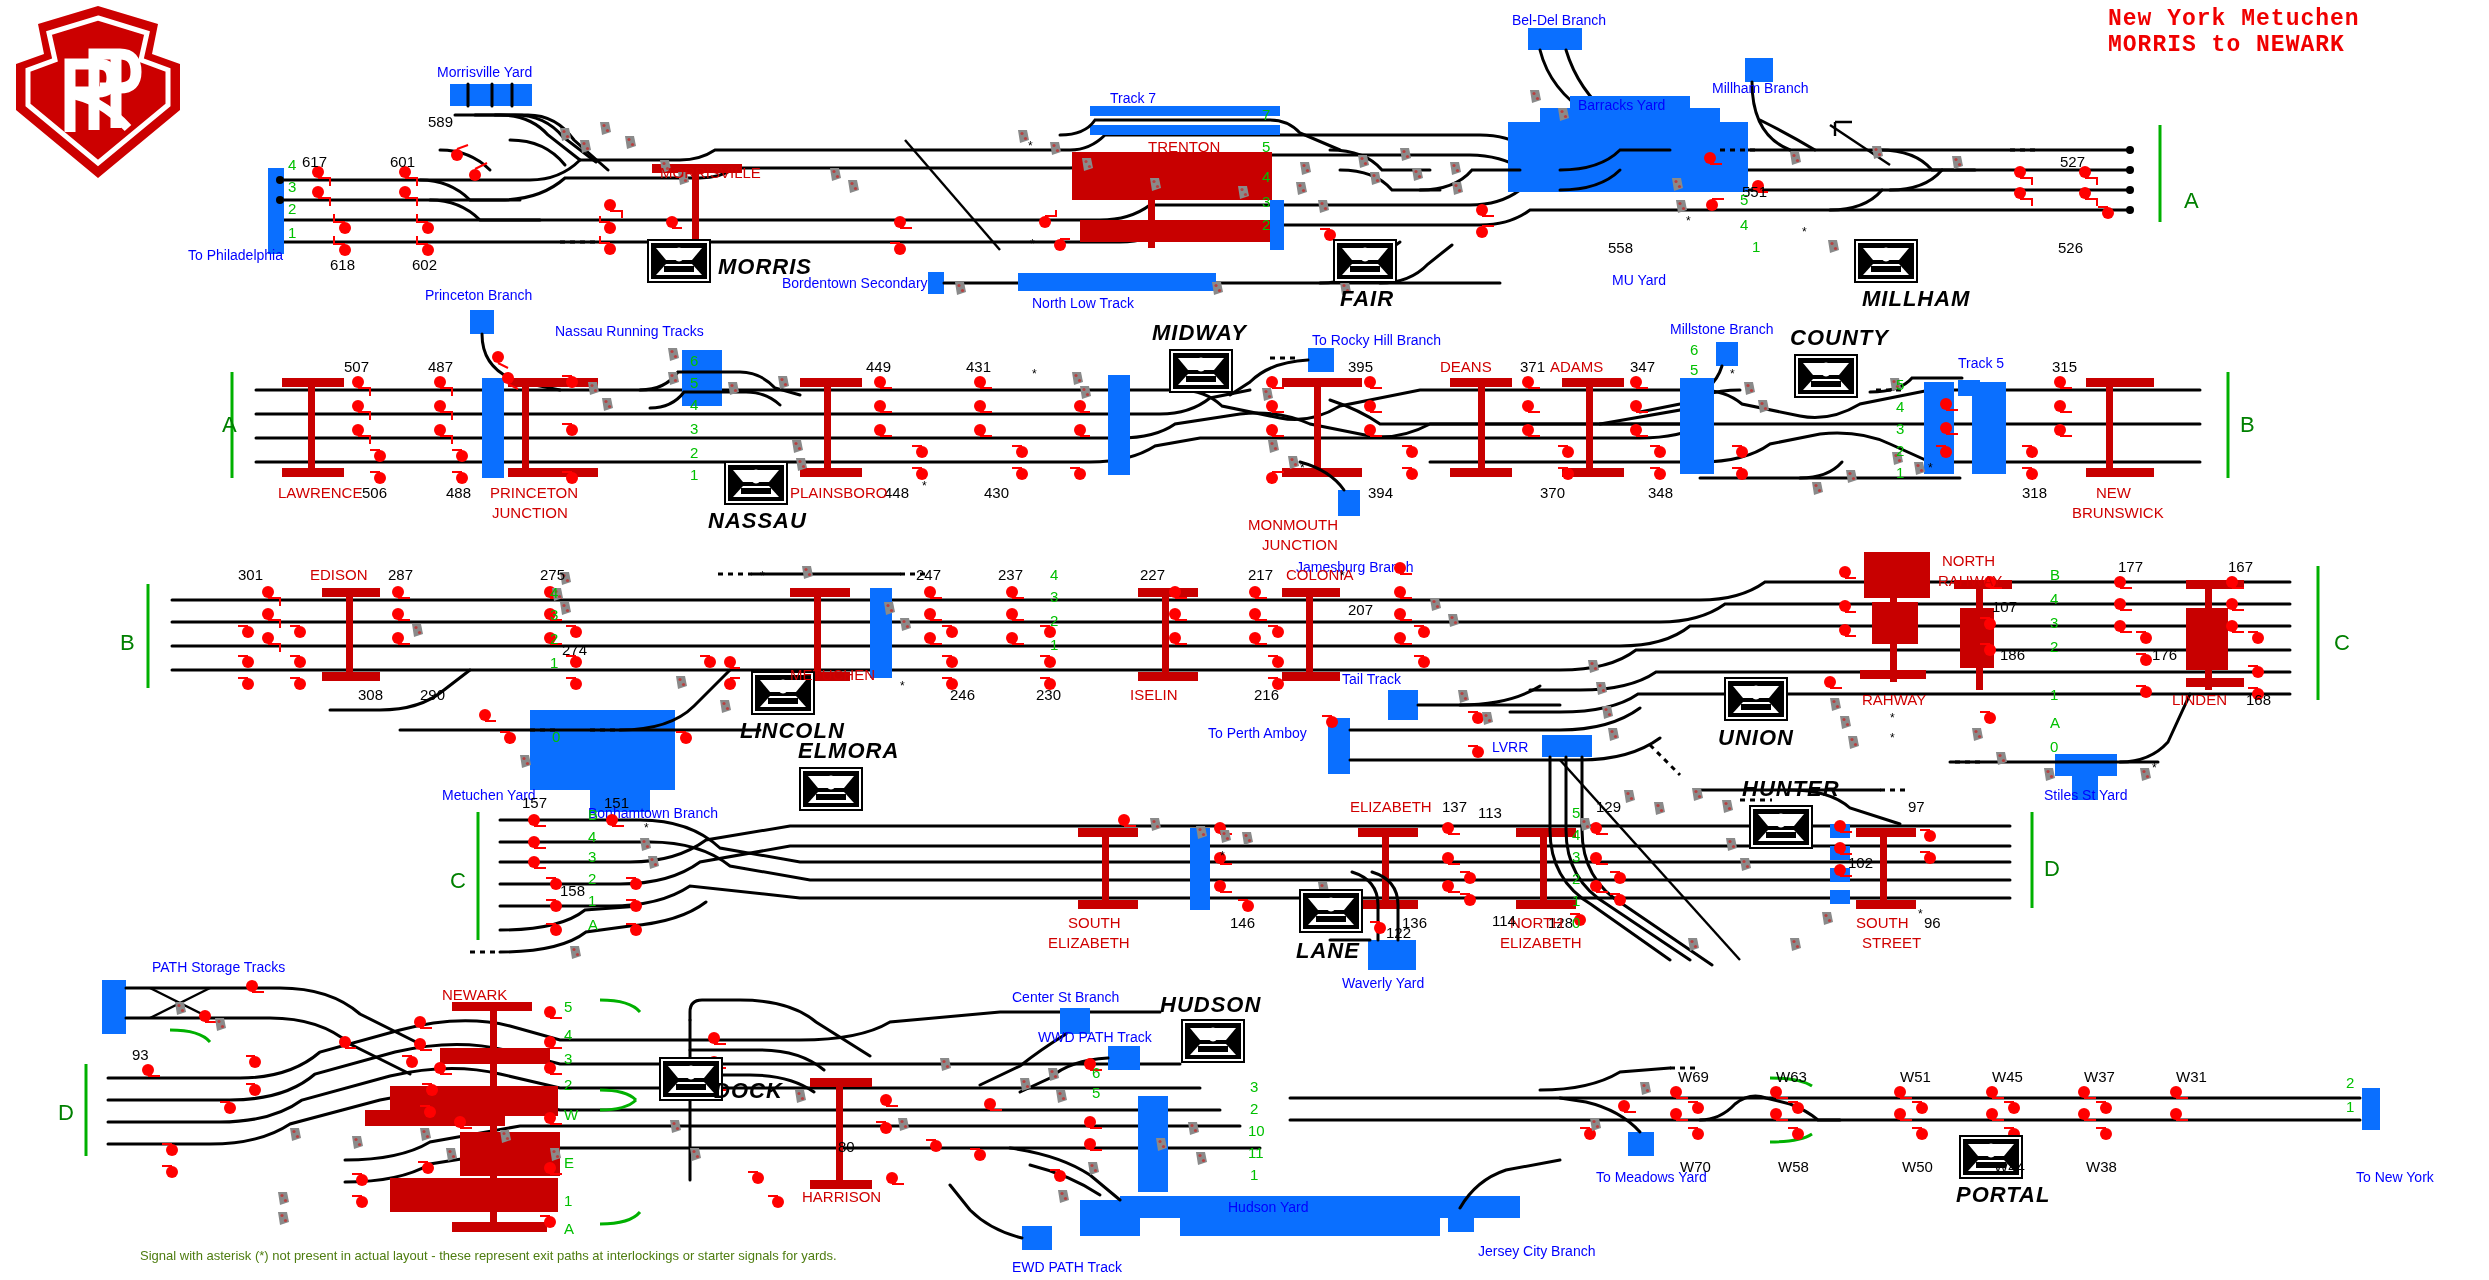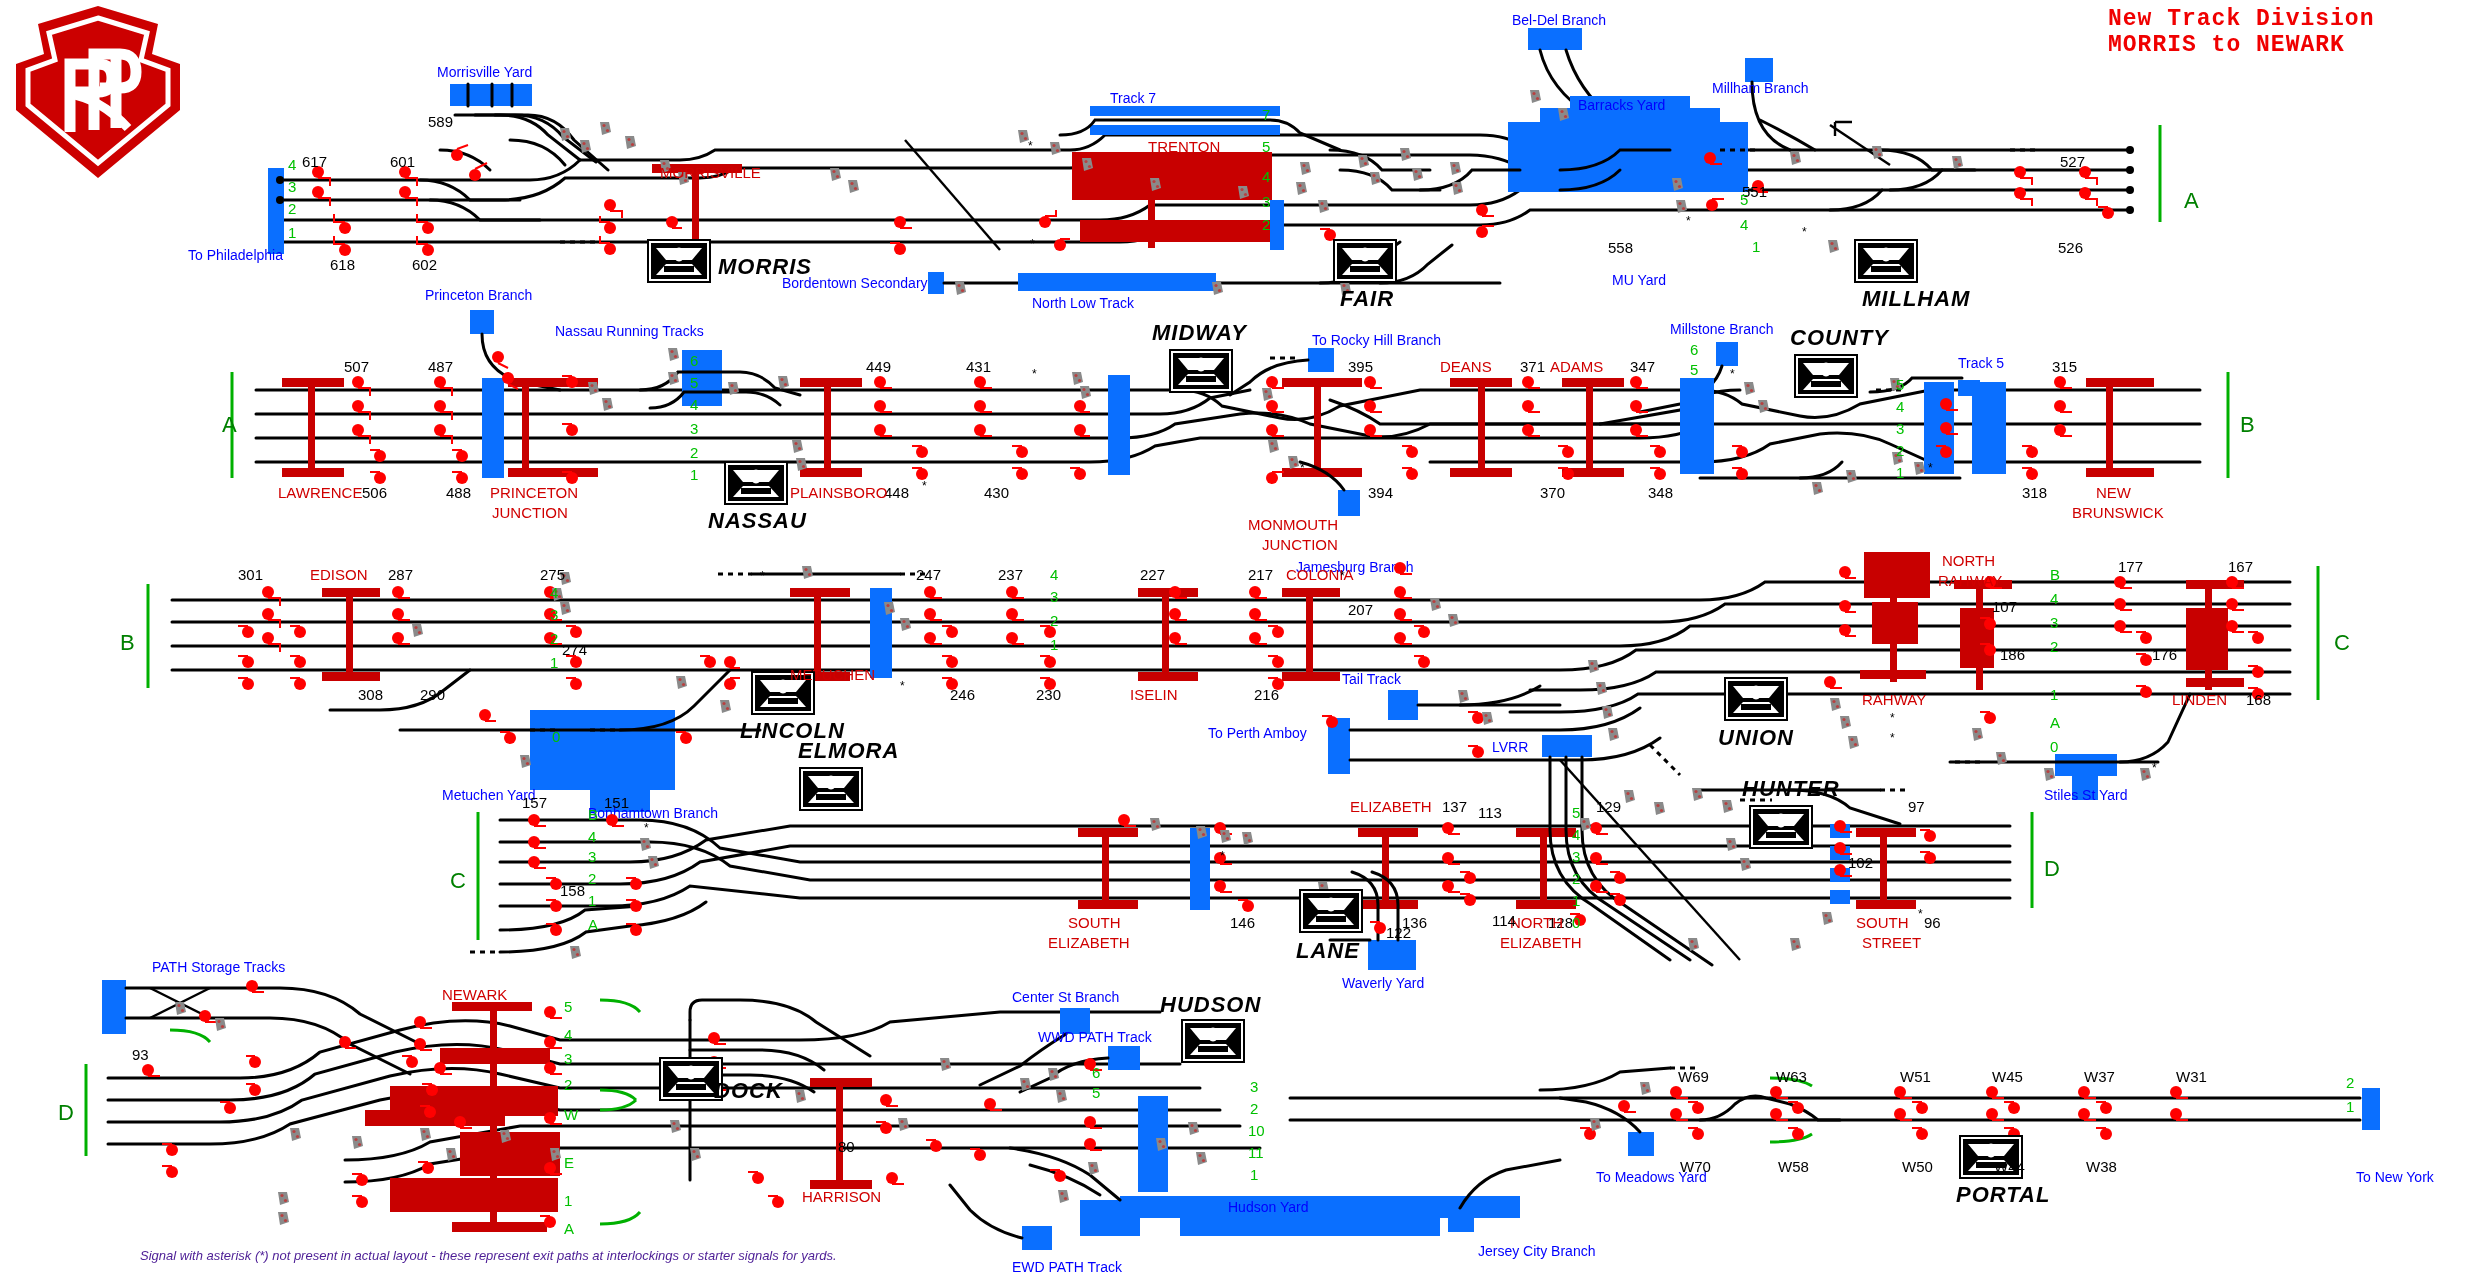--- a/index.html
+++ b/index.html
@@ -41,25 +41,25 @@
   <path d="M 90 16 L 139 31 L 133 58 L 160 68 L 160 103 L 90 161 L 20 103 L 20 68 L 47 58 L 41 31 Z" fill="none" stroke="#ffffff" stroke-width="5"></path>
   <g fill="none" stroke="#ffffff" stroke-width="11">
     <path d="M 62 130 L 62 62 L 90 62 Q 104 62 104 76 Q 104 90 90 90 L 62 90"></path>
     <path d="M 86 128 L 86 52 L 112 52 Q 128 52 128 70 Q 128 86 112 86 L 92 86"></path>
     <path d="M 108 126 L 108 48"></path>
   </g>
   <path d="M 60 92 Q 92 96 120 126" fill="none" stroke="#ffffff" stroke-width="9"></path>
 </svg>
 
 <div style="position:absolute;left:2108px;top:6px;width:380px;">
-  <div class="t-title" style="color:#f00000;font-family:'Liberation Mono',monospace;font-size:23px;font-weight:bold;line-height:26px;">New Track Division</div>
+  <div class="t-title" style="color:#f00000;font-family:'Liberation Mono',monospace;font-size:23px;font-weight:bold;line-height:26px;">New York Metuchen</div>
   <div class="t-title" style="color:#f00000;font-family:'Liberation Mono',monospace;font-size:23px;font-weight:bold;line-height:26px;">MORRIS to NEWARK</div>
 </div>
 
-<div style="position:absolute;left:140px;top:1248px;font-size:13px;color:#4c1d95;font-style:italic;">Signal with asterisk (*) not present in actual layout - these represent exit paths at interlockings or starter signals for yards.</div>
+<div style="position:absolute;left:140px;top:1248px;font-size:13px;color:#4d7c0f;">Signal with asterisk (*) not present in actual layout - these represent exit paths at interlockings or starter signals for yards.</div>
 
 <svg id="diagram" viewBox="0 0 2489 1280">
 
  <defs>
   <g id="dwarfsig">
     <polygon points="0,0 9,0 11,10 2,13" fill="#8a8a8a"></polygon>
     <circle cx="4" cy="3.5" r="1.6" fill="#b84040"></circle>
     <circle cx="7.5" cy="8.5" r="1.6" fill="#b84040"></circle>
   </g>
   <g id="towerbox">

